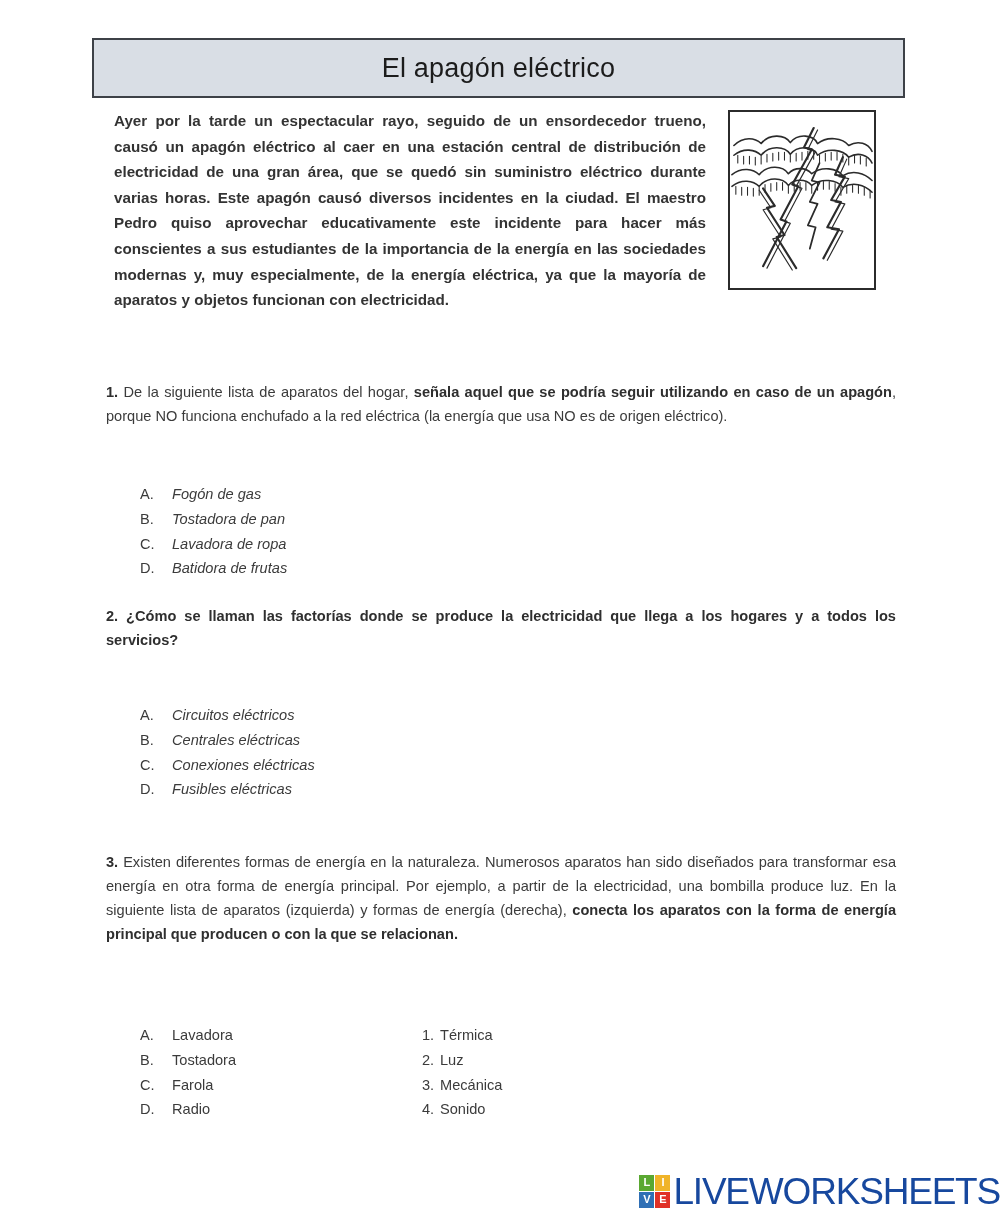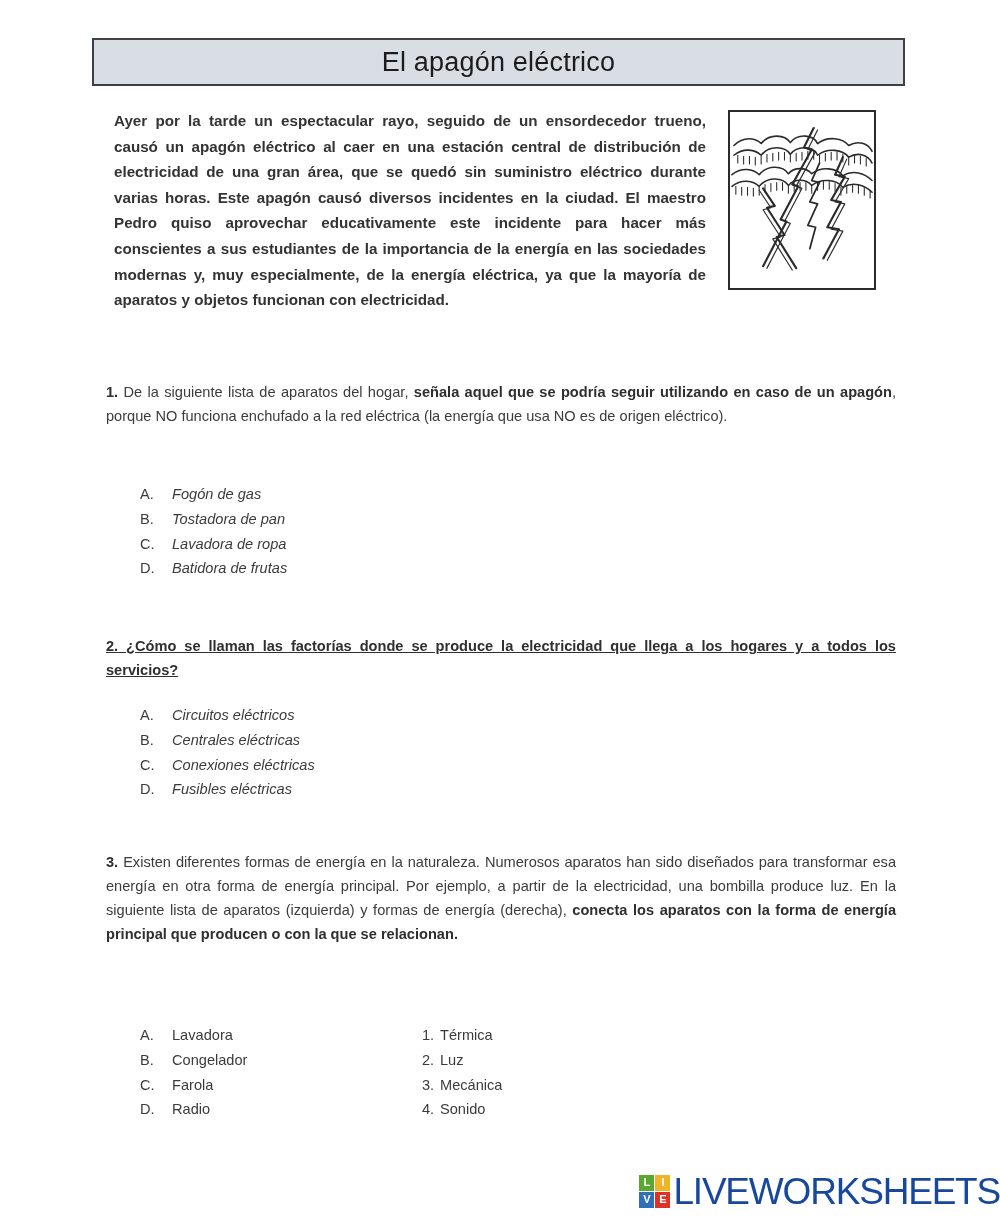--- a/index.html
+++ b/index.html
@@ -15,21 +15,21 @@
     color: #3b3b3b;
     overflow: hidden;
   }
 
   
   .title-banner {
     position: absolute;
     left: 92px;
     top: 38px;
     width: 813px;
-    height: 48px;
+    height: 60px;
     background: #d9dee5;
     border: 2px solid #3d4147;
     display: flex;
     align-items: center;
     justify-content: center;
   }
   .title-banner .title-text {
     font-size: 27px;
     color: #1c1c1c;
     letter-spacing: 0.2px;
@@ -72,21 +72,21 @@
     left: 106px;
     font-size: 14.6px;
     line-height: 24px;
     text-align: justify;
     color: #3b3b3b;
   }
   .question .qnum { font-weight: bold; color: #2f2f2f; }
   .question b { font-weight: bold; color: #2f2f2f; }
 
   .q1 { top: 380px; }
-  .q2 { top: 634px; font-weight: bold; color: #2f2f2f; text-decoration: underline; }
+  .q2 { top: 604px; font-weight: bold; color: #2f2f2f; }
   .q3 { top: 850px; }
 
   
   .options {
     position: absolute;
     left: 140px;
     font-size: 14.6px;
     line-height: 24.8px;
     color: #3b3b3b;
   }
@@ -246,21 +246,21 @@
 </div>
 
 <div class="match-wrap">
   <div class="match-col-left">
     <div class="opt">
       <span class="opt-letter">A.</span>
       <span class="opt-label">Lavadora</span>
     </div>
     <div class="opt">
       <span class="opt-letter">B.</span>
-      <span class="opt-label">Congelador</span>
+      <span class="opt-label">Tostadora</span>
     </div>
     <div class="opt">
       <span class="opt-letter">C.</span>
       <span class="opt-label">Farola</span>
     </div>
     <div class="opt">
       <span class="opt-letter">D.</span>
       <span class="opt-label">Radio</span>
     </div>
   </div>

